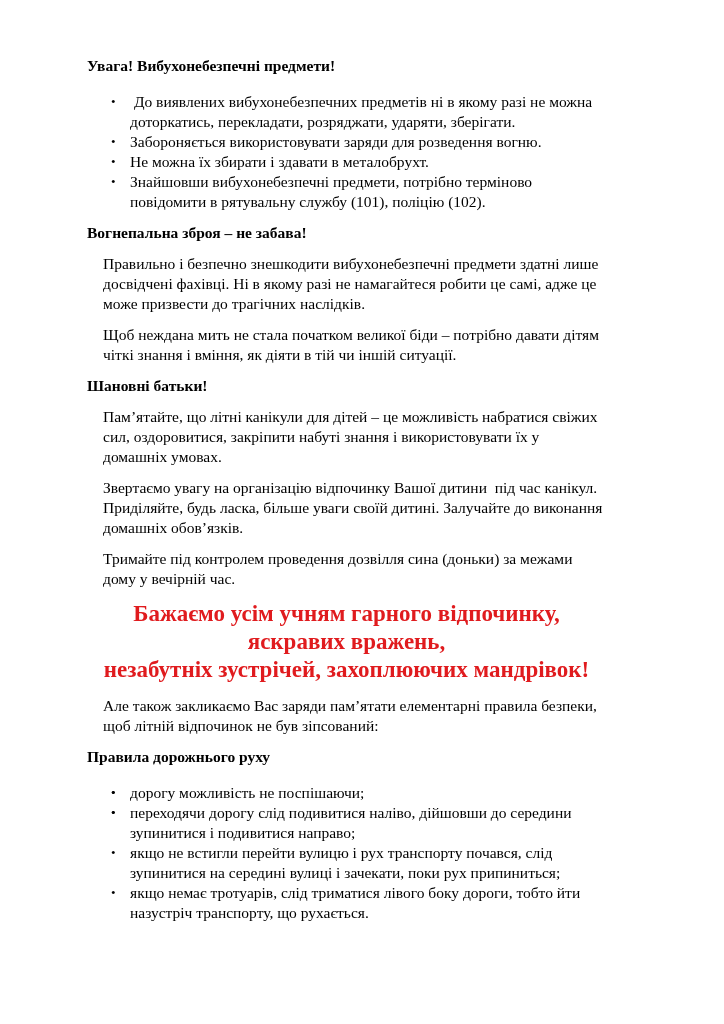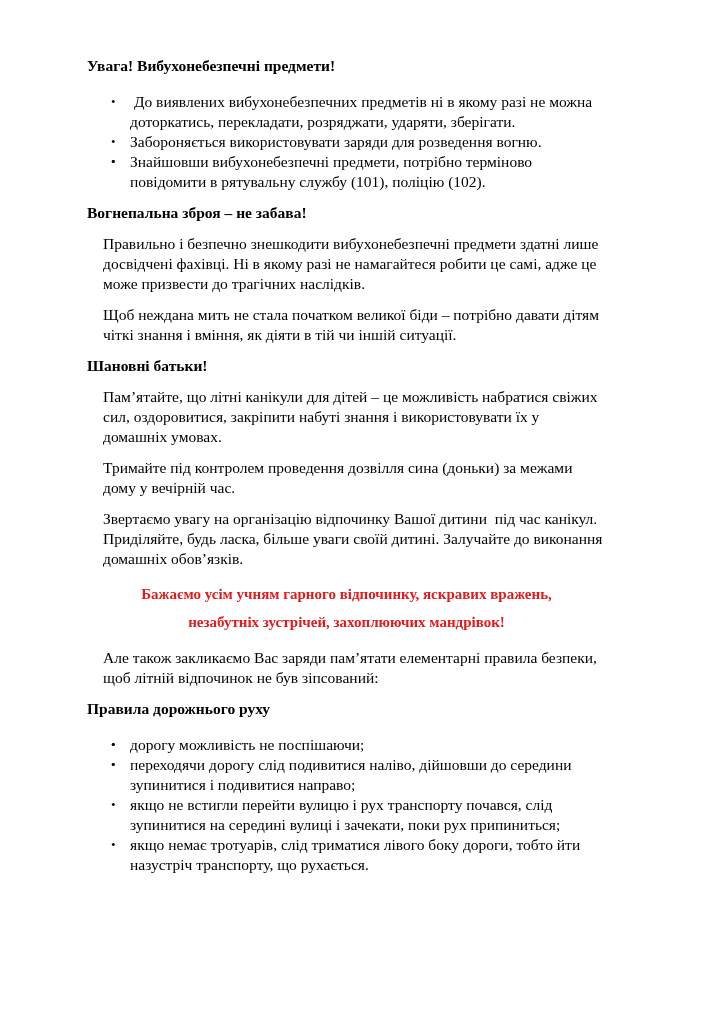--- a/index.html
+++ b/index.html
@@ -39,21 +39,21 @@
     margin: 0;
   }
   ul.bullet-list li .bullet {
     position: absolute;
     left: 24px;
     top: 0;
     font-size: 13px;
   }
   .banner {
     font-weight: bold;
-    font-size: 15px;
+    font-size: 23px;
     line-height: 28px;
     text-align: center;
     color: #e01b1e;
     margin: 6px 0 12px 0;
   }
 </style>
 </head>
 <body>
 
 <div class="page">
@@ -64,37 +64,38 @@
     <li>
       <span class="bullet">•</span>
       <span>&nbsp;До виявлених вибухонебезпечних предметів ні в якому разі не можна доторкатись, перекладати, розряджати, ударяти, зберігати.</span>
     </li>
     <li>
       <span class="bullet">•</span>
       <span>Забороняється використовувати заряди для розведення вогню.</span>
     </li>
     <li>
       <span class="bullet">•</span>
+      <span>Не можна їх збирати і здавати в металобрухт.</span>
     </li>
     <li>
       <span class="bullet">•</span>
       <span>Знайшовши вибухонебезпечні предмети, потрібно терміново повідомити в рятувальну службу (101), поліцію (102).</span>
     </li>
   </ul>
 
   <div class="heading">Вогнепальна зброя – не забава!</div>
 
   <p class="para">Правильно і безпечно знешкодити вибухонебезпечні предмети здатні лише досвідчені фахівці. Ні в якому разі не намагайтеся робити це самі, адже це може призвести до трагічних наслідків.</p>
   <p class="para">Щоб неждана мить не стала початком великої біди – потрібно давати дітям чіткі знання і вміння, як діяти в тій чи іншій ситуації.</p>
 
   <div class="heading">Шановні батьки!</div>
 
   <p class="para">Пам’ятайте, що літні канікули для дітей – це можливість набратися свіжих сил, оздоровитися, закріпити набуті знання і використовувати їх у домашніх умовах.</p>
+  <p class="para">Звертаємо увагу на організацію відпочинку Вашої дитини &nbsp;під час канікул. Приділяйте, будь ласка, більше уваги своїй дитині. Залучайте до виконання домашніх обов’язків.</p>
   <p class="para">Тримайте під контролем проведення дозвілля сина (доньки) за межами дому у вечірній час.</p>
-  <p class="para">Звертаємо увагу на організацію відпочинку Вашої дитини &nbsp;під час канікул. Приділяйте, будь ласка, більше уваги своїй дитині. Залучайте до виконання домашніх обов’язків.</p>
 
   <div class="banner">
     <div>Бажаємо усім учням гарного відпочинку, яскравих вражень,</div>
     <div>незабутніх зустрічей, захоплюючих мандрівок!</div>
   </div>
 
   <p class="para">Але також закликаємо Вас заряди пам’ятати елементарні правила безпеки, щоб літній відпочинок не був зіпсований:</p>
 
   <div class="heading">Правила дорожнього руху</div>
 

